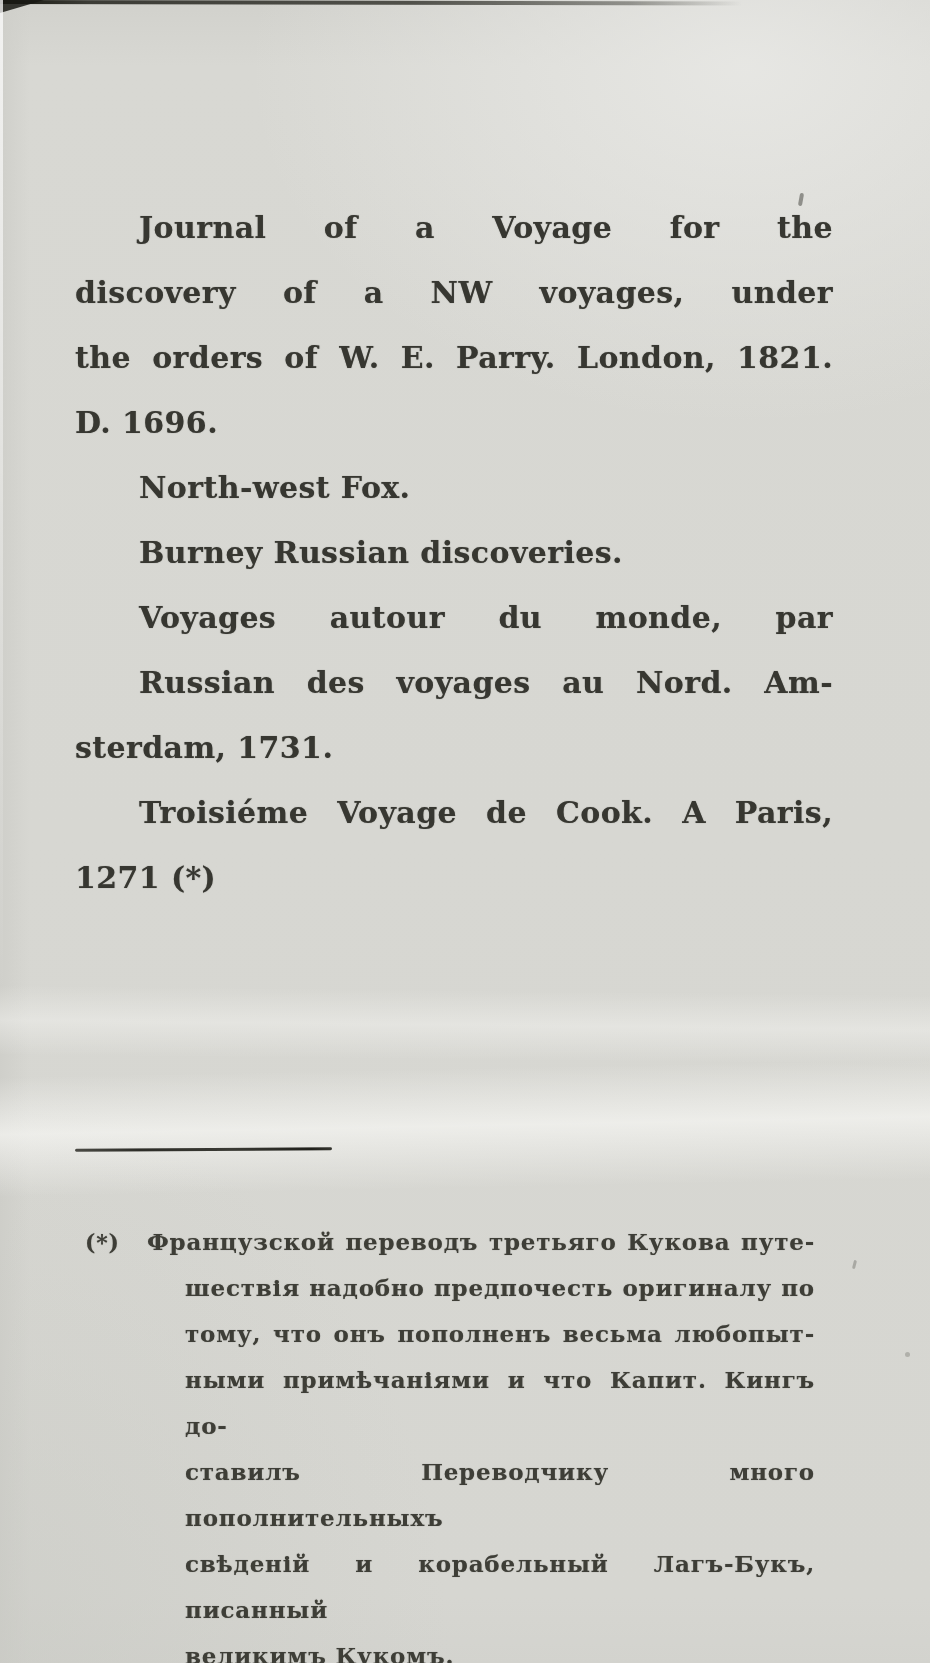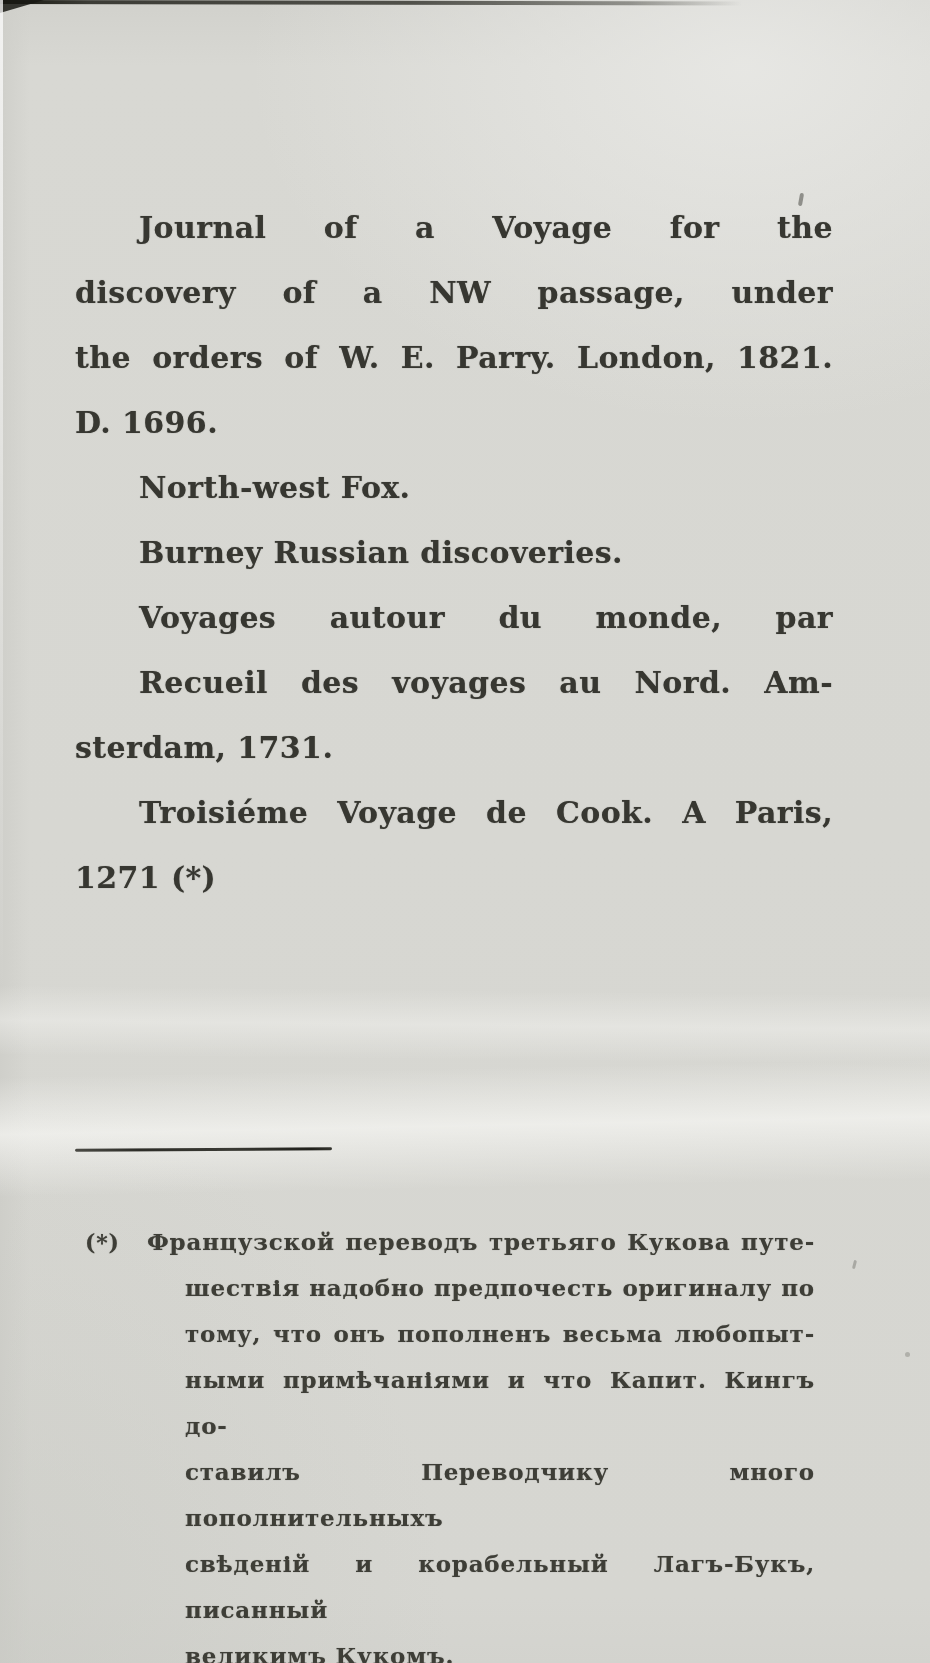--- a/index.html
+++ b/index.html
@@ -83,27 +83,27 @@
   <div class="corner-dark"></div>
   <div class="left-sliver"></div>
   <div class="crease2"></div>
   <div class="crease"></div>
   <div class="artifact a1"></div>
   <div class="artifact a2"></div>
   <div class="artifact a3"></div>
 
   <main class="bib">
     <div class="ln indent just">Journal of a Voyage for the</div>
-    <div class="ln just">discovery of a NW passage, under</div>
+    <div class="ln just">discovery of a NW voyages, under</div>
     <div class="ln just">the orders of W. E. Parry. London, 1821.</div>
     <div class="ln">D. 1696.</div>
     <div class="ln indent">North-west Fox.</div>
     <div class="ln indent">Burney Russian discoveries.</div>
     <div class="ln indent just">Voyages autour du monde, par</div>
-    <div class="ln indent just">Recueil des voyages au Nord. Am-</div>
+    <div class="ln indent just">Russian des voyages au Nord. Am-</div>
     <div class="ln">sterdam, 1731.</div>
     <div class="ln indent just">Troisiéme Voyage de Cook. A Paris,</div>
     <div class="ln">1271 (*)</div>
   </main>
 
   <div class="rule"></div>
 
   <section class="footnote">
     <span class="fn-marker">(*)</span>
     <div class="fn-ln fn-first just">Французской переводъ третьяго Кукова путе-</div>

